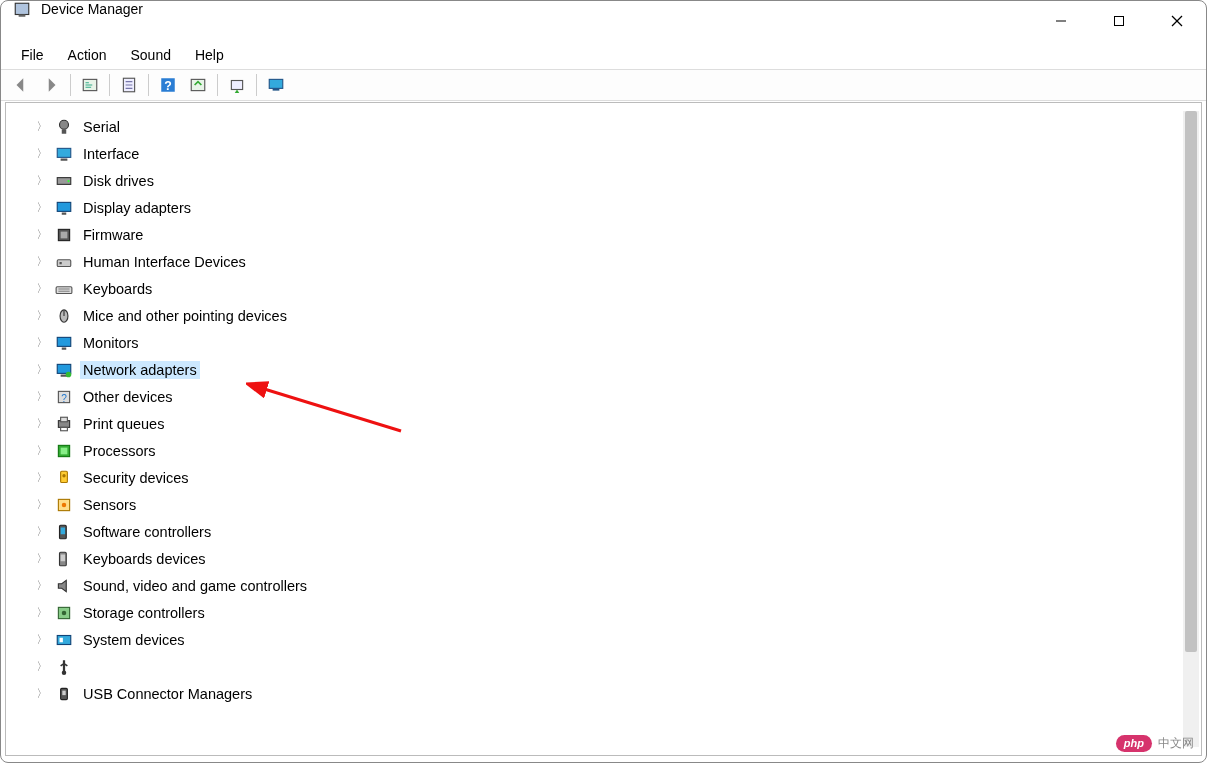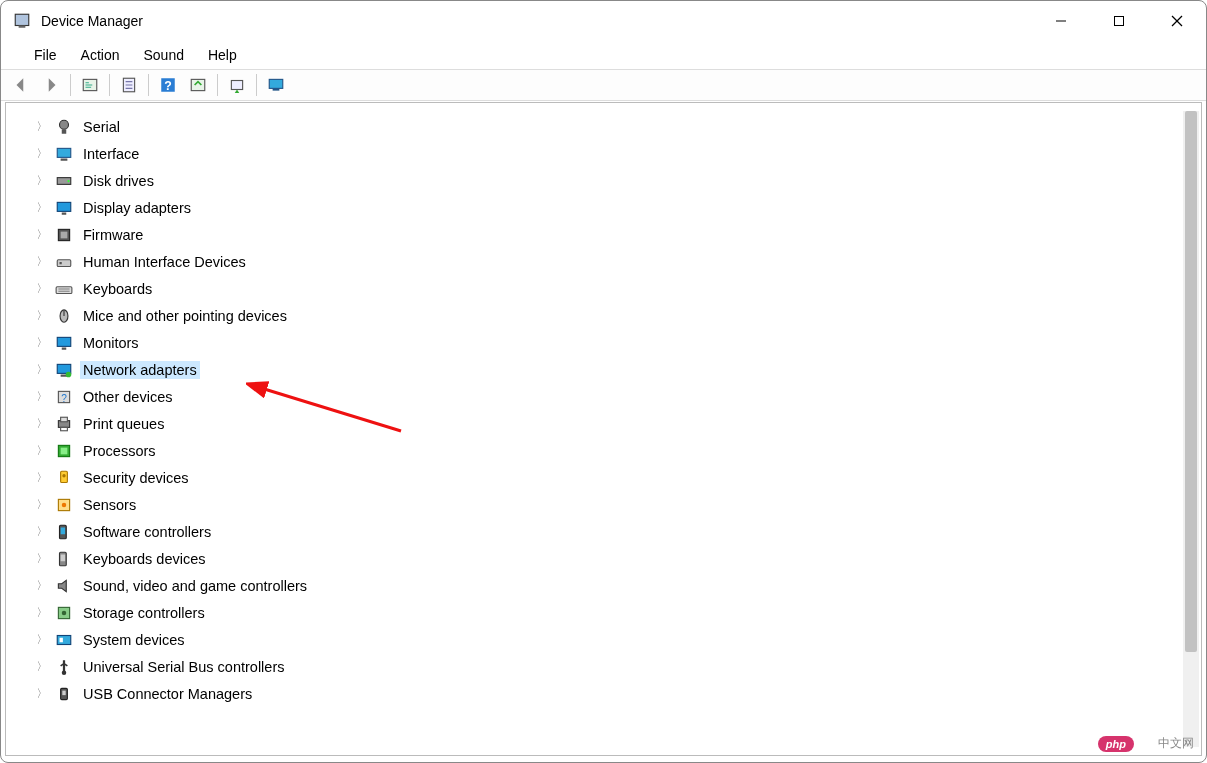--- a/index.html
+++ b/index.html
@@ -1,26 +1,26 @@
 <!DOCTYPE html>
 <html><head>
 <meta charset="utf-8">
 <style>
 * { box-sizing: border-box; margin: 0; padding: 0; font-family: "Segoe UI", Tahoma, sans-serif; user-select: none; }
 body { background: #fff; width: 1207px; height: 763px; overflow: hidden; border: 1px solid #888; border-radius: 8px; position: relative; }
 
 
-.titlebar { height: 40px; display: flex; align-items: center; padding-left: 12px; }
+.titlebar { height: 40px; display: flex; align-items: flex-start; padding-left: 12px; }
 .titlebar .app-icon { width: 18px; height: 18px; margin-right: 10px; display:inline-flex; align-items:center; justify-content:center; }
 .titlebar .title { font-size: 14px; color: #000; }
 .win-controls { margin-left: auto; display: flex; height: 100%; }
 .win-btn { width: 58px; display: flex; align-items: center; justify-content: center; font-size: 14px; color:#000; }
 
 
-.menubar { height: 28px; display:flex; align-items:center; padding-left: 10px; gap: 4px; font-size: 14px; margin-left: 13px; }
+.menubar { height: 28px; display:flex; align-items:center; padding-left: 10px; gap: 4px; font-size: 14px; }
 .menubar .menu-item { padding: 3px 10px; border-radius: 3px; }
 
 
 .toolbar { height: 32px; border-top:1px solid #ddd; border-bottom:1px solid #ddd; display:flex; align-items:center; padding: 0 6px; gap:2px; background:#fdfdfd; }
 .tool-btn { width:28px; height:26px; display:flex; align-items:center; justify-content:center; border:1px solid transparent; }
 .tool-sep { width:1px; height:22px; background:#ccc; margin:0 3px; }
 .toolbar svg { width:18px; height:18px; }
 
 
 .content-outer { position:absolute; top:101px; left:4px; right:4px; bottom:6px; border:1px solid #bbb; background:#fff; }
@@ -32,21 +32,21 @@
 .tree-row.selected .label { background:#cce8ff; }
 
 
 .scrollbar { position:absolute; right:2px; top:8px; width:16px; bottom:8px; background:#f0f0f0; }
 .scrollbar .thumb { position:absolute; left:2px; right:2px; top:0; height:85%; background:#c2c2c2; border-radius:2px; }
 
 
 .arrow-ann { position:absolute; pointer-events:none; }
 
 
-.watermark { position:absolute; right:12px; bottom:10px; font-size:12px; color:#888; display:flex; align-items:center; gap:24px; }
+.watermark { position:absolute; right:12px; bottom:10px; font-size:12px; color:#888; display:flex; gap:6px; }
 .watermark .php-badge { background:#d6336c; color:#fff; font-weight:bold; font-size:11px; padding:2px 8px; border-radius:10px; font-style:italic; }
 </style>
 </head>
 <body>
 
 <div class="titlebar">
   <span class="app-icon">
     <svg viewBox="0 0 16 16">
         <rect x="2" y="2" width="12" height="10" fill="#b0c4de" stroke="#333"></rect>
         <rect x="5" y="12" width="6" height="2" fill="#666"></rect>
@@ -342,21 +342,20 @@
       </div>
       <div class="tree-row">
         <span class="chev">〉</span>
         <span class="dev-icon">
           <svg viewBox="0 0 16 16" width="18" height="18">
             <path d="M8 2 L8 12" stroke="#333" stroke-width="2"></path>
             <circle cx="8" cy="13" r="2" fill="#333"></circle>
             <path d="M8 5 L5 7 M8 5 L11 7" stroke="#333" stroke-width="1.5"></path>
           </svg>
         </span>
-        <span class="label">Universal Serial Bus controllers</span>
       </div>
       <div class="tree-row">
         <span class="chev">〉</span>
         <span class="dev-icon">
           <svg viewBox="0 0 16 16" width="18" height="18">
             <rect x="5" y="3" width="6" height="10" rx="1" fill="#555" stroke="#222"></rect>
             <rect x="6.5" y="5" width="3" height="4" fill="#ccc"></rect>
           </svg>
         </span>
         <span class="label">USB Connector Managers</span>

